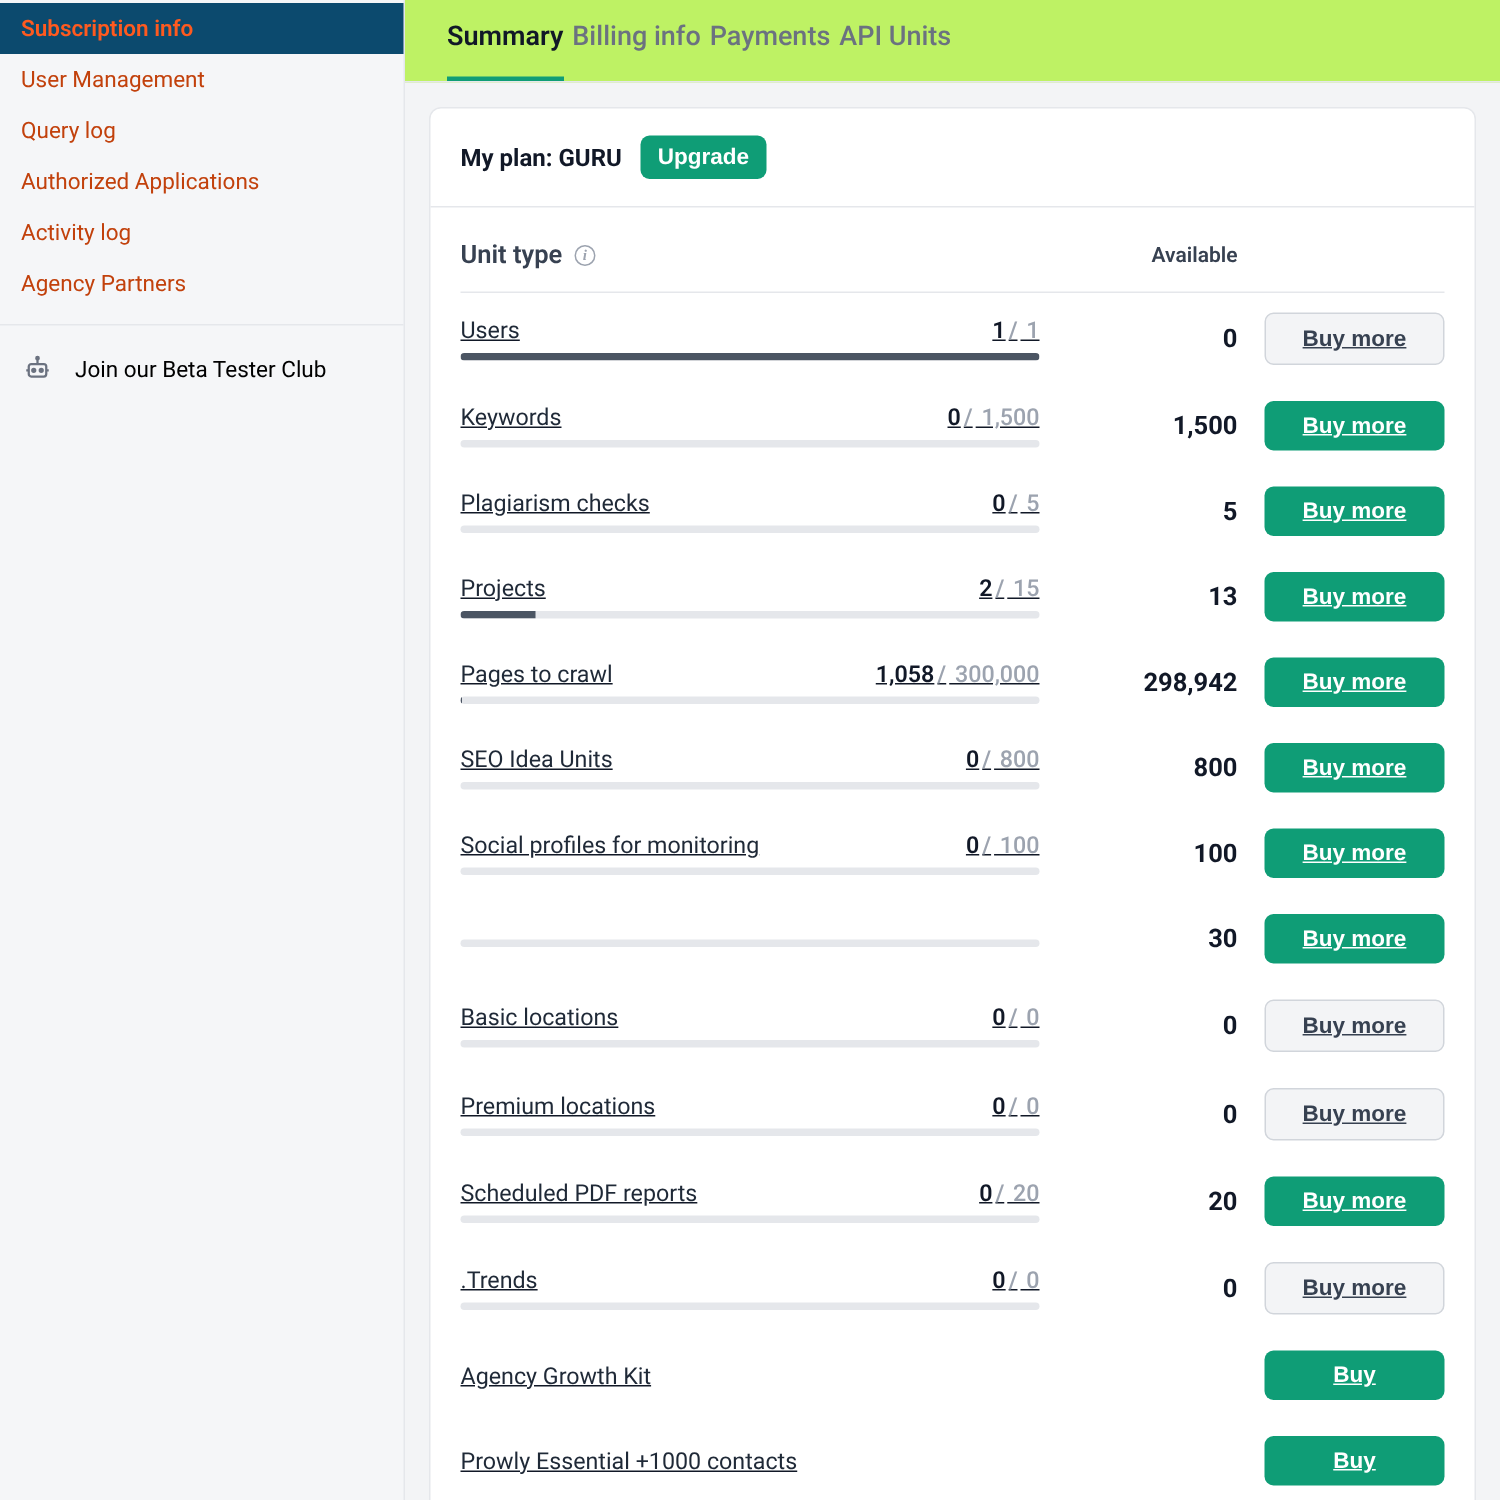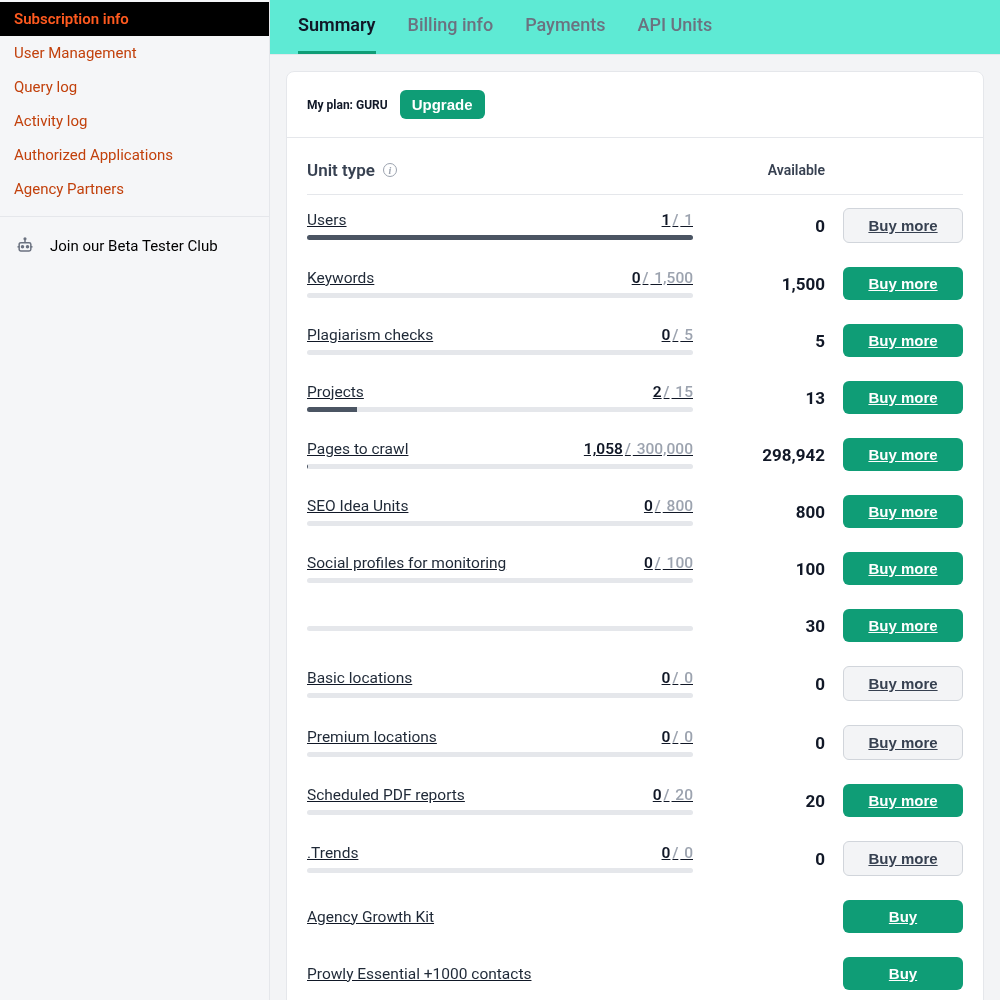--- a/index.html
+++ b/index.html
@@ -2,37 +2,37 @@
 <html><head>
 <meta charset="utf-8">
 <style>
   * { box-sizing: border-box; margin: 0; padding: 0; }
   html, body { width: 1000px; height: 1000px; font-family: -apple-system, BlinkMacSystemFont, "Segoe UI", Roboto, Helvetica, Arial, sans-serif; background: #f3f4f6; color: #111827; }
   .app { display: flex; width: 1000px; height: 1000px; }
 
   
   .sidebar { width: 270px; background: #f5f6f8; border-right: 1px solid #e5e7eb; padding-top: 2px; }
   .sidebar-item { display: flex; align-items: center; padding: 8px 14px; font-size: 15px; color: #c2410c; cursor: pointer; }
-  .sidebar-item.active { background: #000000; color: #ff5a1f; font-weight: 600; }
+  .sidebar-item.active { background: #0c4a6e; color: #ff5a1f; font-weight: 600; }
   .sidebar-item.active span { color: #ff5a1f; }
   .sidebar-divider { height: 1px; background: #e5e7eb; margin: 10px 0; }
   .beta-row { display: flex; align-items: center; gap: 14px; padding: 8px 14px; font-size: 15px; color: #000000; cursor: pointer; }
   .beta-icon { width: 22px; height: 22px; display:flex; align-items:center; justify-content:center; }
 
   
   .main { flex: 1; display: flex; flex-direction: column; }
-  .tabs { display: flex; gap: 32px; padding: 0 28px; border-bottom: 1px solid #e5e7eb; background:#5eead4; }
+  .tabs { display: flex; gap: 6px; padding: 0 28px; border-bottom: 1px solid #e5e7eb; background:#bef264; }
   .tab { padding: 14px 0 16px 0; font-size: 18px; font-weight: 600; color: #374151; cursor: pointer; border-bottom: 3px solid transparent; }
   .tab.active { color: #111827; border-bottom-color: #0f9d76; }
   .tab.muted { color: #6b7280; font-weight: 500; }
 
   .content { padding: 16px 16px 20px 16px; overflow-y:auto; }
   .card { background: #fff; border: 1px solid #e5e7eb; border-radius: 8px; }
   .card-header { display: flex; align-items: center; gap: 12px; padding: 18px 20px 18px 20px; border-bottom: 1px solid #e5e7eb; }
-  .plan-title-wrap { font-size: 12px; font-weight: 700; }
+  .plan-title-wrap { font-size: 16px; font-weight: 700; }
   .plan-title-wrap .prefix { font-weight:700; }
   .plan-title-wrap .name { font-weight:700; }
   .upgrade-btn { background: #0f9d76; color: #fff; font-size: 15px; font-weight: 700; padding: 6px 12px; border: none; border-radius: 6px; cursor: pointer; }
 
   .table-zone { padding: 16px 20px 8px 20px; }
   .thead { display:flex; align-items:center; padding: 6px 0 14px 0; border-bottom:1px solid #e5e7eb; }
   .th-label { flex:1; font-size:17px; font-weight:600; color:#374151; display:flex; align-items:center; gap:8px; }
   .th-available { width: 140px; text-align:right; font-size:14px; font-weight:600; color:#374151; padding-right:8px; }
   .th-action { width: 130px; }
   .info-icon { width:14px; height:14px; border:1.5px solid #9ca3af; border-radius:50%; display:inline-flex; align-items:center; justify-content:center; font-size:10px; font-style:italic; color:#9ca3af; font-family: Georgia, serif; }
@@ -63,24 +63,24 @@
         <div class="sidebar-item active">
           <span>Subscription info</span>
         </div>
         <div class="sidebar-item">
           <span>User Management</span>
         </div>
         <div class="sidebar-item">
           <span>Query log</span>
         </div>
         <div class="sidebar-item">
+          <span>Authorized Applications</span>
+        </div>
+        <div class="sidebar-item">
           <span>Activity log</span>
-        </div>
-        <div class="sidebar-item">
-          <span>Authorized Applications</span>
         </div>
         <div class="sidebar-item">
           <span>Agency Partners</span>
         </div>
       </div>
     <div class="sidebar-divider"></div>
     <div class="beta-row">
       <span class="beta-icon">
         <svg viewBox="0 0 24 24" width="20" height="20" fill="none" stroke="#6b7280" stroke-width="1.8">
           <rect x="5" y="8" width="14" height="10" rx="2"></rect>

